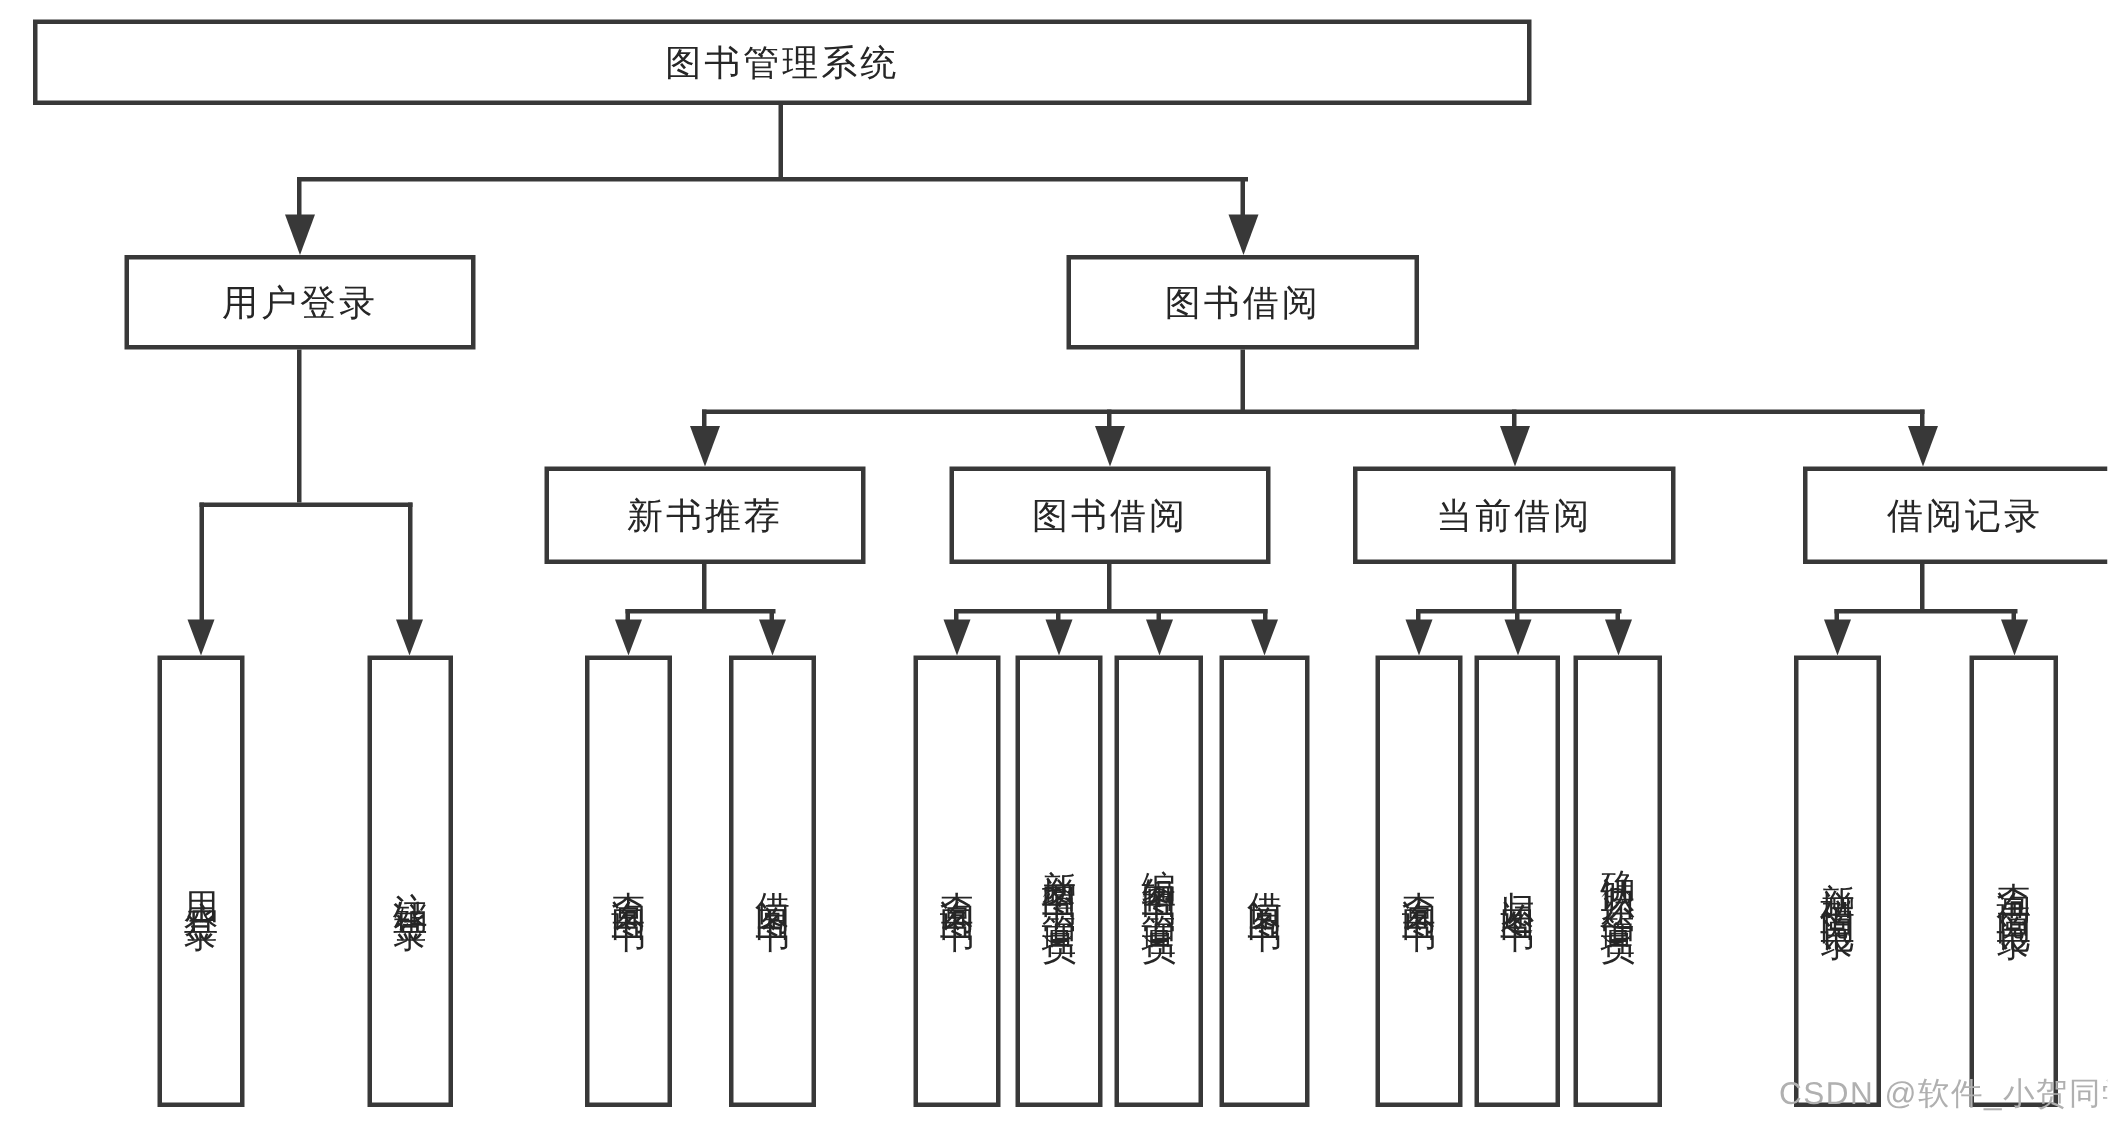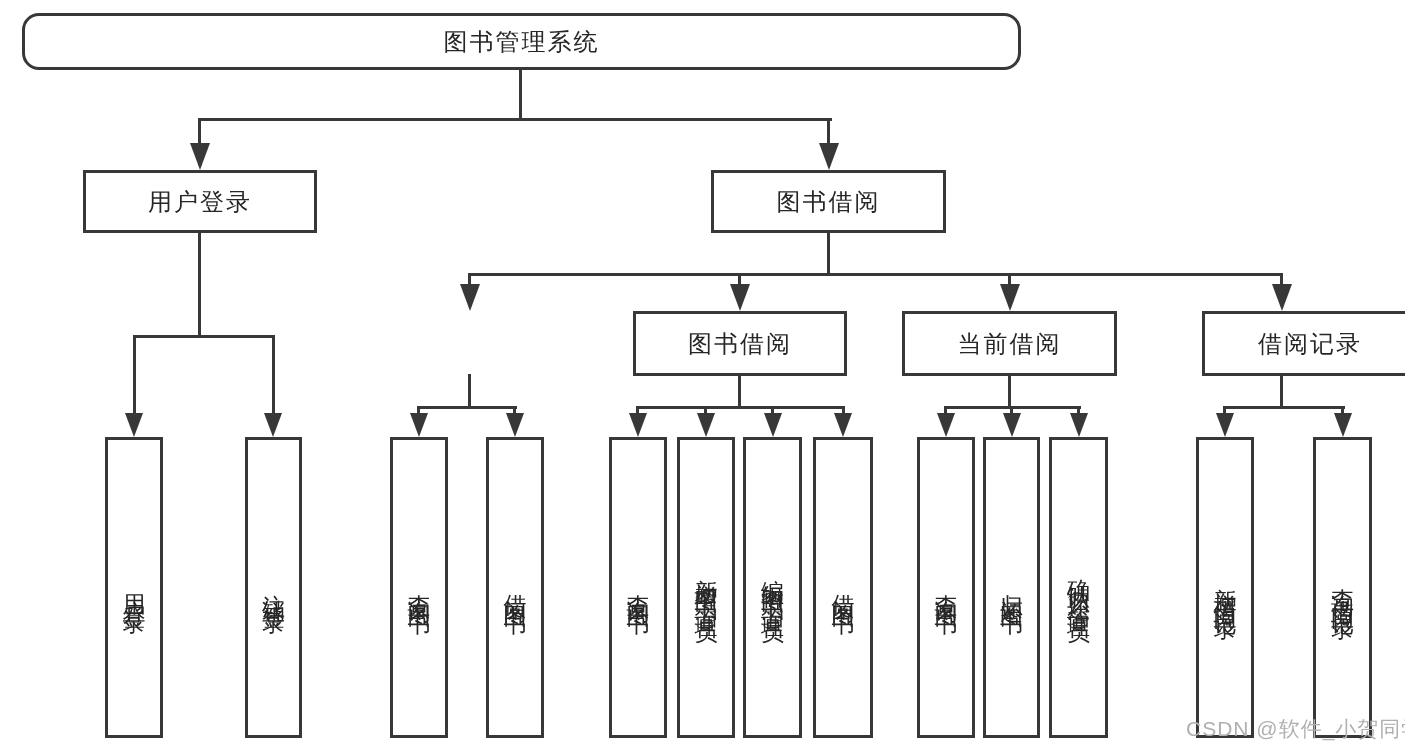--- a/index.html
+++ b/index.html
@@ -92,26 +92,27 @@
   <div class="ln" style="left:1077px;top:406px;width:3px;height:10px;"></div>
   <div class="ah" style="left:1070px;top:413px;"></div>
 
   <div class="ln" style="left:1280px;top:374px;width:3px;height:34px;"></div>
   <div class="ln" style="left:1223px;top:406px;width:122px;height:3px;"></div>
   <div class="ln" style="left:1223px;top:406px;width:3px;height:10px;"></div>
   <div class="ah" style="left:1216px;top:413px;"></div>
   <div class="ln" style="left:1341px;top:406px;width:3px;height:10px;"></div>
   <div class="ah" style="left:1334px;top:413px;"></div>
 
-  <div class="hbox node" style="left:22px;top:13px;width:999px;height:57px;border-radius:17px;">图书管理系统</div>
+  <div class="hbox node" style="left:22px;top:13px;width:999px;height:57px;">图书管理系统</div>
 
   <div class="hbox node" style="left:83px;top:170px;width:234px;height:63px;">用户登录</div>
 
   <div class="hbox node" style="left:711px;top:170px;width:235px;height:63px;">图书借阅</div>
 
+  <div class="hbox node" style="left:363px;top:311px;width:214px;height:65px;">新书推荐</div>
 
   <div class="hbox node" style="left:902px;top:311px;width:215px;height:65px;">当前借阅</div>
 
   <div class="hbox node" style="left:633px;top:311px;width:214px;height:65px;">图书借阅</div>
 
   <div class="hbox node" style="left:1202px;top:311px;width:216px;height:65px;">借阅记录</div>
 
   <div class="vbox node" style="left:105px;top:437px;width:58px;height:301px;">
     <span>用户登录</span>
     </div>

